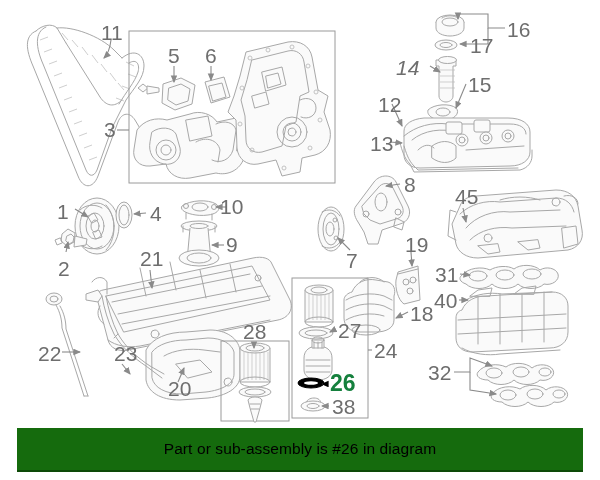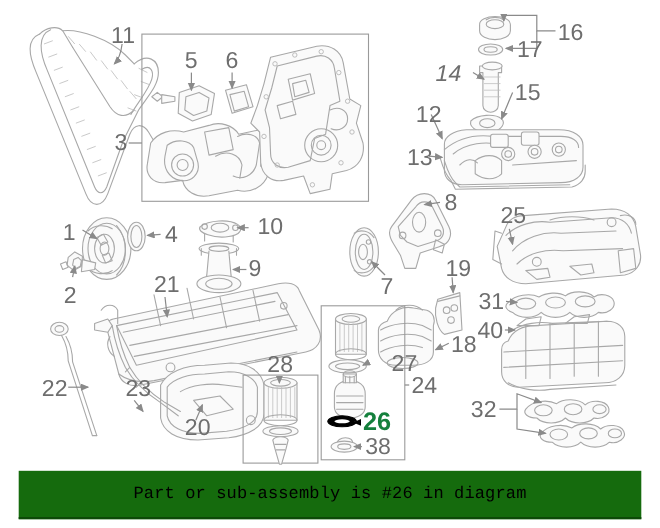--- a/index.html
+++ b/index.html
@@ -8,21 +8,21 @@
   #stage{position:absolute;inset:0;width:600px;height:480px;}
   #art{position:absolute;left:0;top:0;width:600px;height:480px;}
   .lbl{position:absolute;color:#6e6e6e;font-size:21px;line-height:1;
        font-family:"Liberation Sans", sans-serif;white-space:nowrap;
        -webkit-user-select:none;user-select:none;}
   .lbl.hot{color:#15803d;font-weight:bold;}
   #banner{position:absolute;left:17px;top:428px;width:566px;height:42px;
           background:#156b0d;border-bottom:2px solid #0d4a08;
           display:flex;flex-direction:column;align-items:center;justify-content:center;}
   #banner div{color:#000000;font-size:15.5px;line-height:18px;letter-spacing:.1px;
-              font-family:Liberation Mono, monospace;}
+              font-family:Liberation Sans, sans-serif;}
 </style>
 </head>
 <body>
 
 <div id="stage">
 
   <svg id="art" viewBox="0 0 600 480" xmlns="http://www.w3.org/2000/svg">
     <defs>
       <style>
         .s{fill:none;stroke:#a8a8a8;stroke-width:1;stroke-linejoin:round;stroke-linecap:round;}
@@ -417,40 +417,40 @@
 
   <div class="lbl" style="left:57px;top:201px;">1</div>
   <div class="lbl" style="left:58px;top:258px;">2</div>
   <div class="lbl" style="left:104px;top:119px;">3</div>
   <div class="lbl" style="left:150px;top:203px;">4</div>
   <div class="lbl" style="left:168px;top:45px;">5</div>
   <div class="lbl" style="left:205px;top:45px;">6</div>
   <div class="lbl" style="left:346px;top:250px;">7</div>
   <div class="lbl" style="left:404px;top:174px;">8</div>
   <div class="lbl" style="left:226px;top:234px;">9</div>
-  <div class="lbl" style="left:234px;top:196px;text-align:center;">10</div>
+  <div class="lbl" style="left:220px;top:196px;text-align:center;">10</div>
   <div class="lbl" style="left:101px;top:22px;">11</div>
   <div class="lbl" style="left:378px;top:94px;">12</div>
   <div class="lbl" style="left:370px;top:133px;">13</div>
   <div class="lbl" style="left:396px;top:57px;font-style:italic;">14</div>
   <div class="lbl" style="left:468px;top:74px;text-align:right;">15</div>
   <div class="lbl" style="left:507px;top:19px;">16</div>
   <div class="lbl" style="left:470px;top:35px;">17</div>
   <div class="lbl" style="left:410px;top:303px;">18</div>
   <div class="lbl" style="left:405px;top:234px;">19</div>
   <div class="lbl" style="left:168px;top:378px;">20</div>
   <div class="lbl" style="left:140px;top:248px;">21</div>
   <div class="lbl" style="left:38px;top:343px;">22</div>
   <div class="lbl" style="left:114px;top:343px;">23</div>
   <div class="lbl" style="left:374px;top:340px;">24</div>
   <div class="lbl" style="left:332px;top:396px;">38</div>
   <div class="lbl hot" style="left:330px;top:372px;font-size:23px;">26</div>
-  <div class="lbl" style="left:356px;top:320px;text-align:right;">27</div>
+  <div class="lbl" style="left:338px;top:320px;text-align:right;">27</div>
   <div class="lbl" style="left:243px;top:321px;">28</div>
-  <div class="lbl" style="left:455px;top:186px;">25</div>
+  <div class="lbl" style="left:455px;top:186px;">45</div>
   <div class="lbl" style="left:434px;top:290px;">40</div>
   <div class="lbl" style="left:435px;top:264px;">31</div>
   <div class="lbl" style="left:428px;top:362px;">32</div>
 
   <div id="banner">
     <div>Part or sub-assembly is #26 in diagram</div>
   </div>
 
 </div>
 

